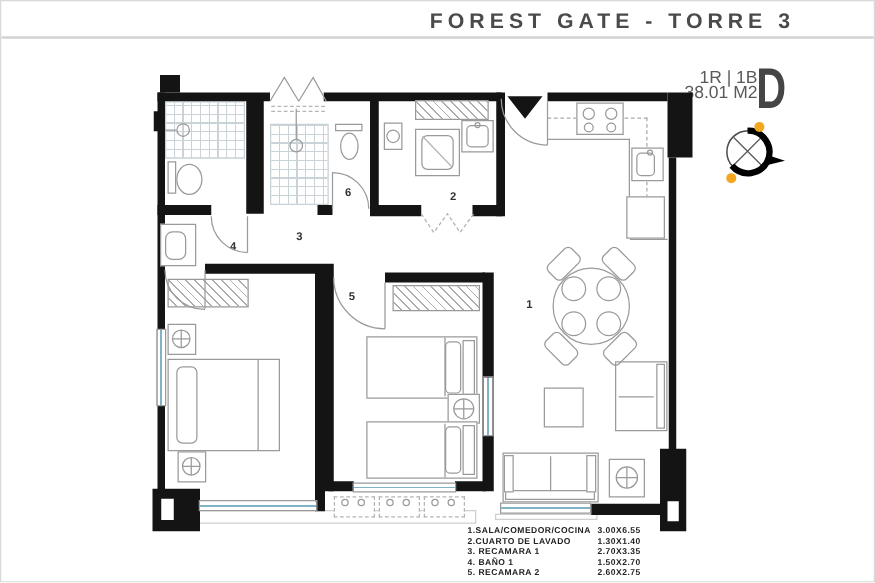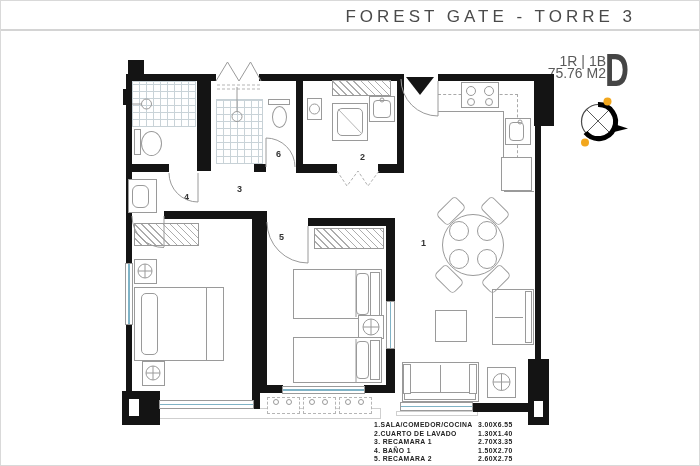--- a/index.html
+++ b/index.html
@@ -1,18 +1,18 @@
 <!DOCTYPE html>
 <html><head>
 <meta charset="utf-8">
 <style>
   html,body{margin:0;padding:0;background:#fff;font-family:"Liberation Sans",sans-serif;}
   #page{position:relative;width:700px;height:466px;background:#fff;border:1px solid #d9d9d9;box-sizing:border-box;overflow:hidden;}
   
-  .title{position:absolute;top:6px;right:63px;font-size:17px;font-weight:normal;letter-spacing:4px;color:#4a4a4a;white-space:nowrap;}
+  .title{position:absolute;top:6px;right:63px;font-size:17px;font-weight:bold;letter-spacing:4px;color:#4a4a4a;white-space:nowrap;}
   .rule{position:absolute;top:28px;left:0;width:700px;height:2px;background:#d4d4d4;}
   .level{position:absolute;top:31px;right:70px;font-size:15px;font-weight:bold;letter-spacing:3px;color:#4a4a4a;white-space:nowrap;}
   .unit{position:absolute;right:93px;font-size:14px;color:#5a5a5a;white-space:nowrap;}
   .u1{top:52px;} .u2{top:64px;}
   .dletter{position:absolute;left:604px;top:42px;font-size:46px;font-weight:800;color:#454545;transform:scaleX(.72);transform-origin:left top;}
   
   .w{position:absolute;background:#141414;}
   .n{position:absolute;background:#fff;}
   .f{position:absolute;border:1px solid #9a9a9a;background:#fff;box-sizing:border-box;}
   .nb{border:none;}
@@ -35,21 +35,21 @@
   .lname{width:104px;}
 </style>
 </head>
 <body>
 
 <div id="page">
 
   <div class="title">FOREST GATE - TORRE 3</div>
   <div class="rule"></div>
   <div class="unit u1">1R | 1B</div>
-  <div class="unit u2">75.76 M2</div>
+  <div class="unit u2">38.01 M2</div>
   <div class="dletter">D</div>
 
   <div class="sill" style="left:158px;top:407px;width:222px;height:11px"></div>
   <div class="sill" style="left:395px;top:410px;width:82px;height:5px"></div>
 
   <div class="tile" style="left:131px;top:80px;width:64px;height:46px"></div>
   <div class="tile" style="left:215px;top:98px;width:47px;height:65px"></div>
 
   <div class="w" style="left:125px;top:73px;width:90px;height:7px"></div>
   <div class="w" style="left:258px;top:73px;width:142px;height:7px"></div>

